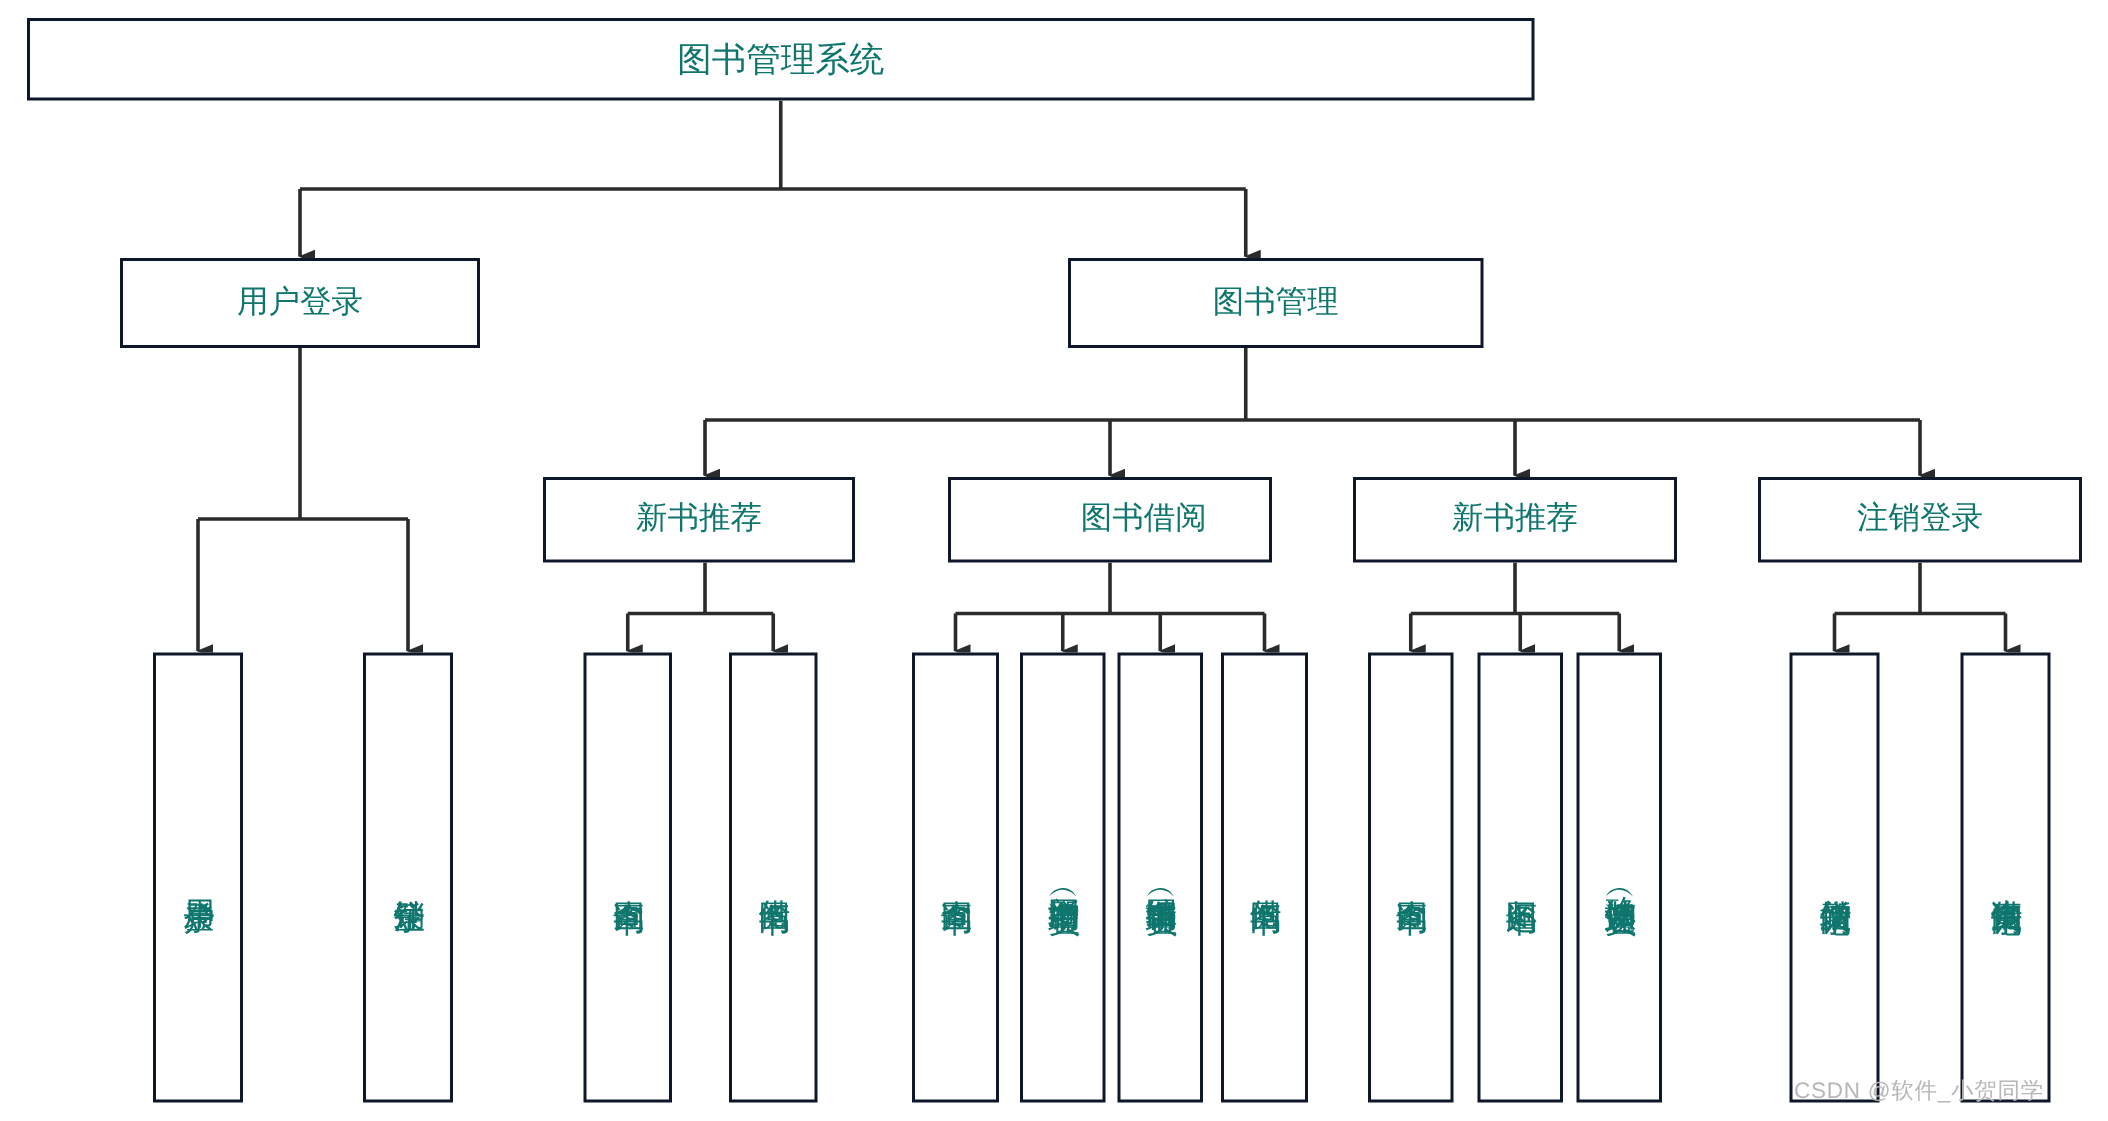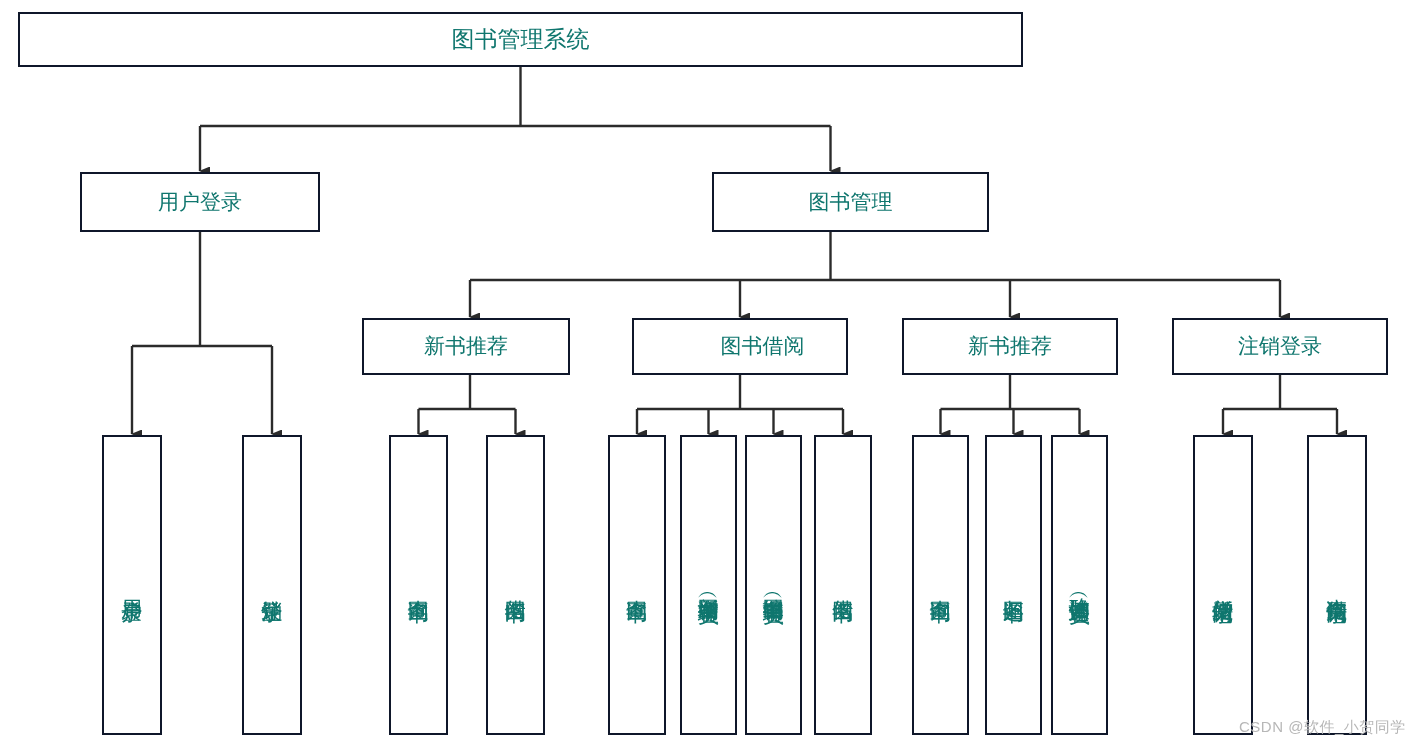--- a/index.html
+++ b/index.html
@@ -64,21 +64,20 @@
     white-space: normal;
     max-height: 282px;
   }
   .watermark {
     position: absolute;
     font-size: 15px;
     color: #b7b7b7;
     letter-spacing: 0.5px;
     white-space: nowrap;
     user-select: none;
-    margin-left: 43px;
   }
 </style>
 </head>
 <body>
 
 <div id="canvas">
 
   <svg class="wires" viewBox="0 0 1405 747" xmlns="http://www.w3.org/2000/svg">
     <defs>
       <marker id="arrowhead" markerWidth="9" markerHeight="11" refX="4.5" refY="10" orient="auto" markerUnits="userSpaceOnUse">

